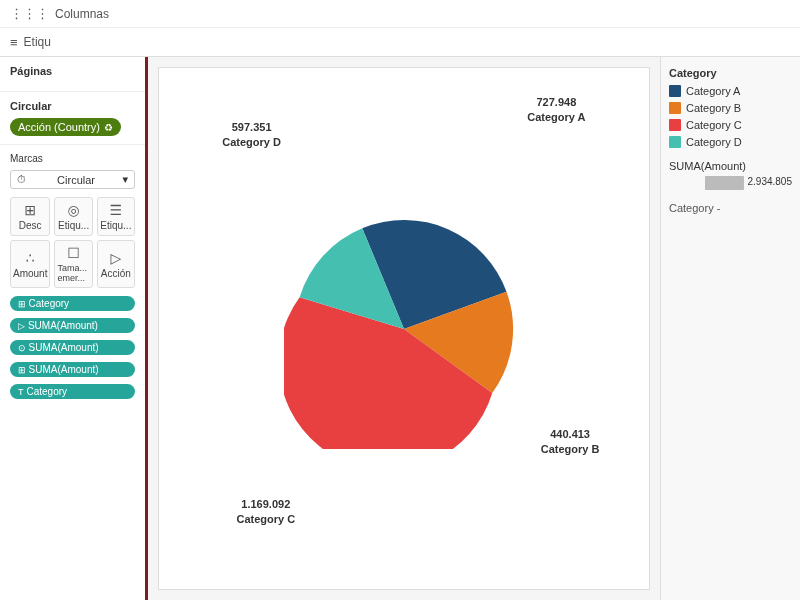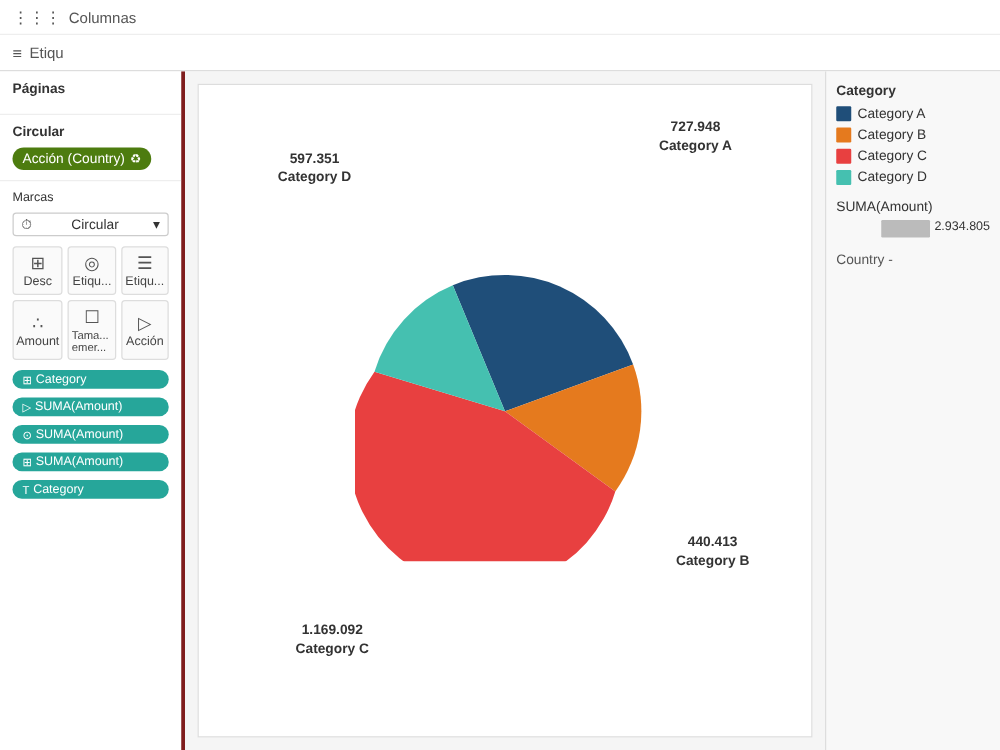--- a/index.html
+++ b/index.html
@@ -405,16 +405,16 @@
     </div>
 
     <div class="suma-section">
       <div class="suma-title">SUMA(Amount)</div>
       <div class="suma-bar-container">
         <div class="suma-bar" style="width:60%;"></div>
         <span class="suma-value">2.934.805</span>
       </div>
     </div>
 
-    <div style="margin-top:12px; font-size:11px; color:#555;">Country -</div>
+    <div style="margin-top:12px; font-size:11px; color:#555;">Category -</div>
   </div>
 
 </div>
 
 </body></html>

